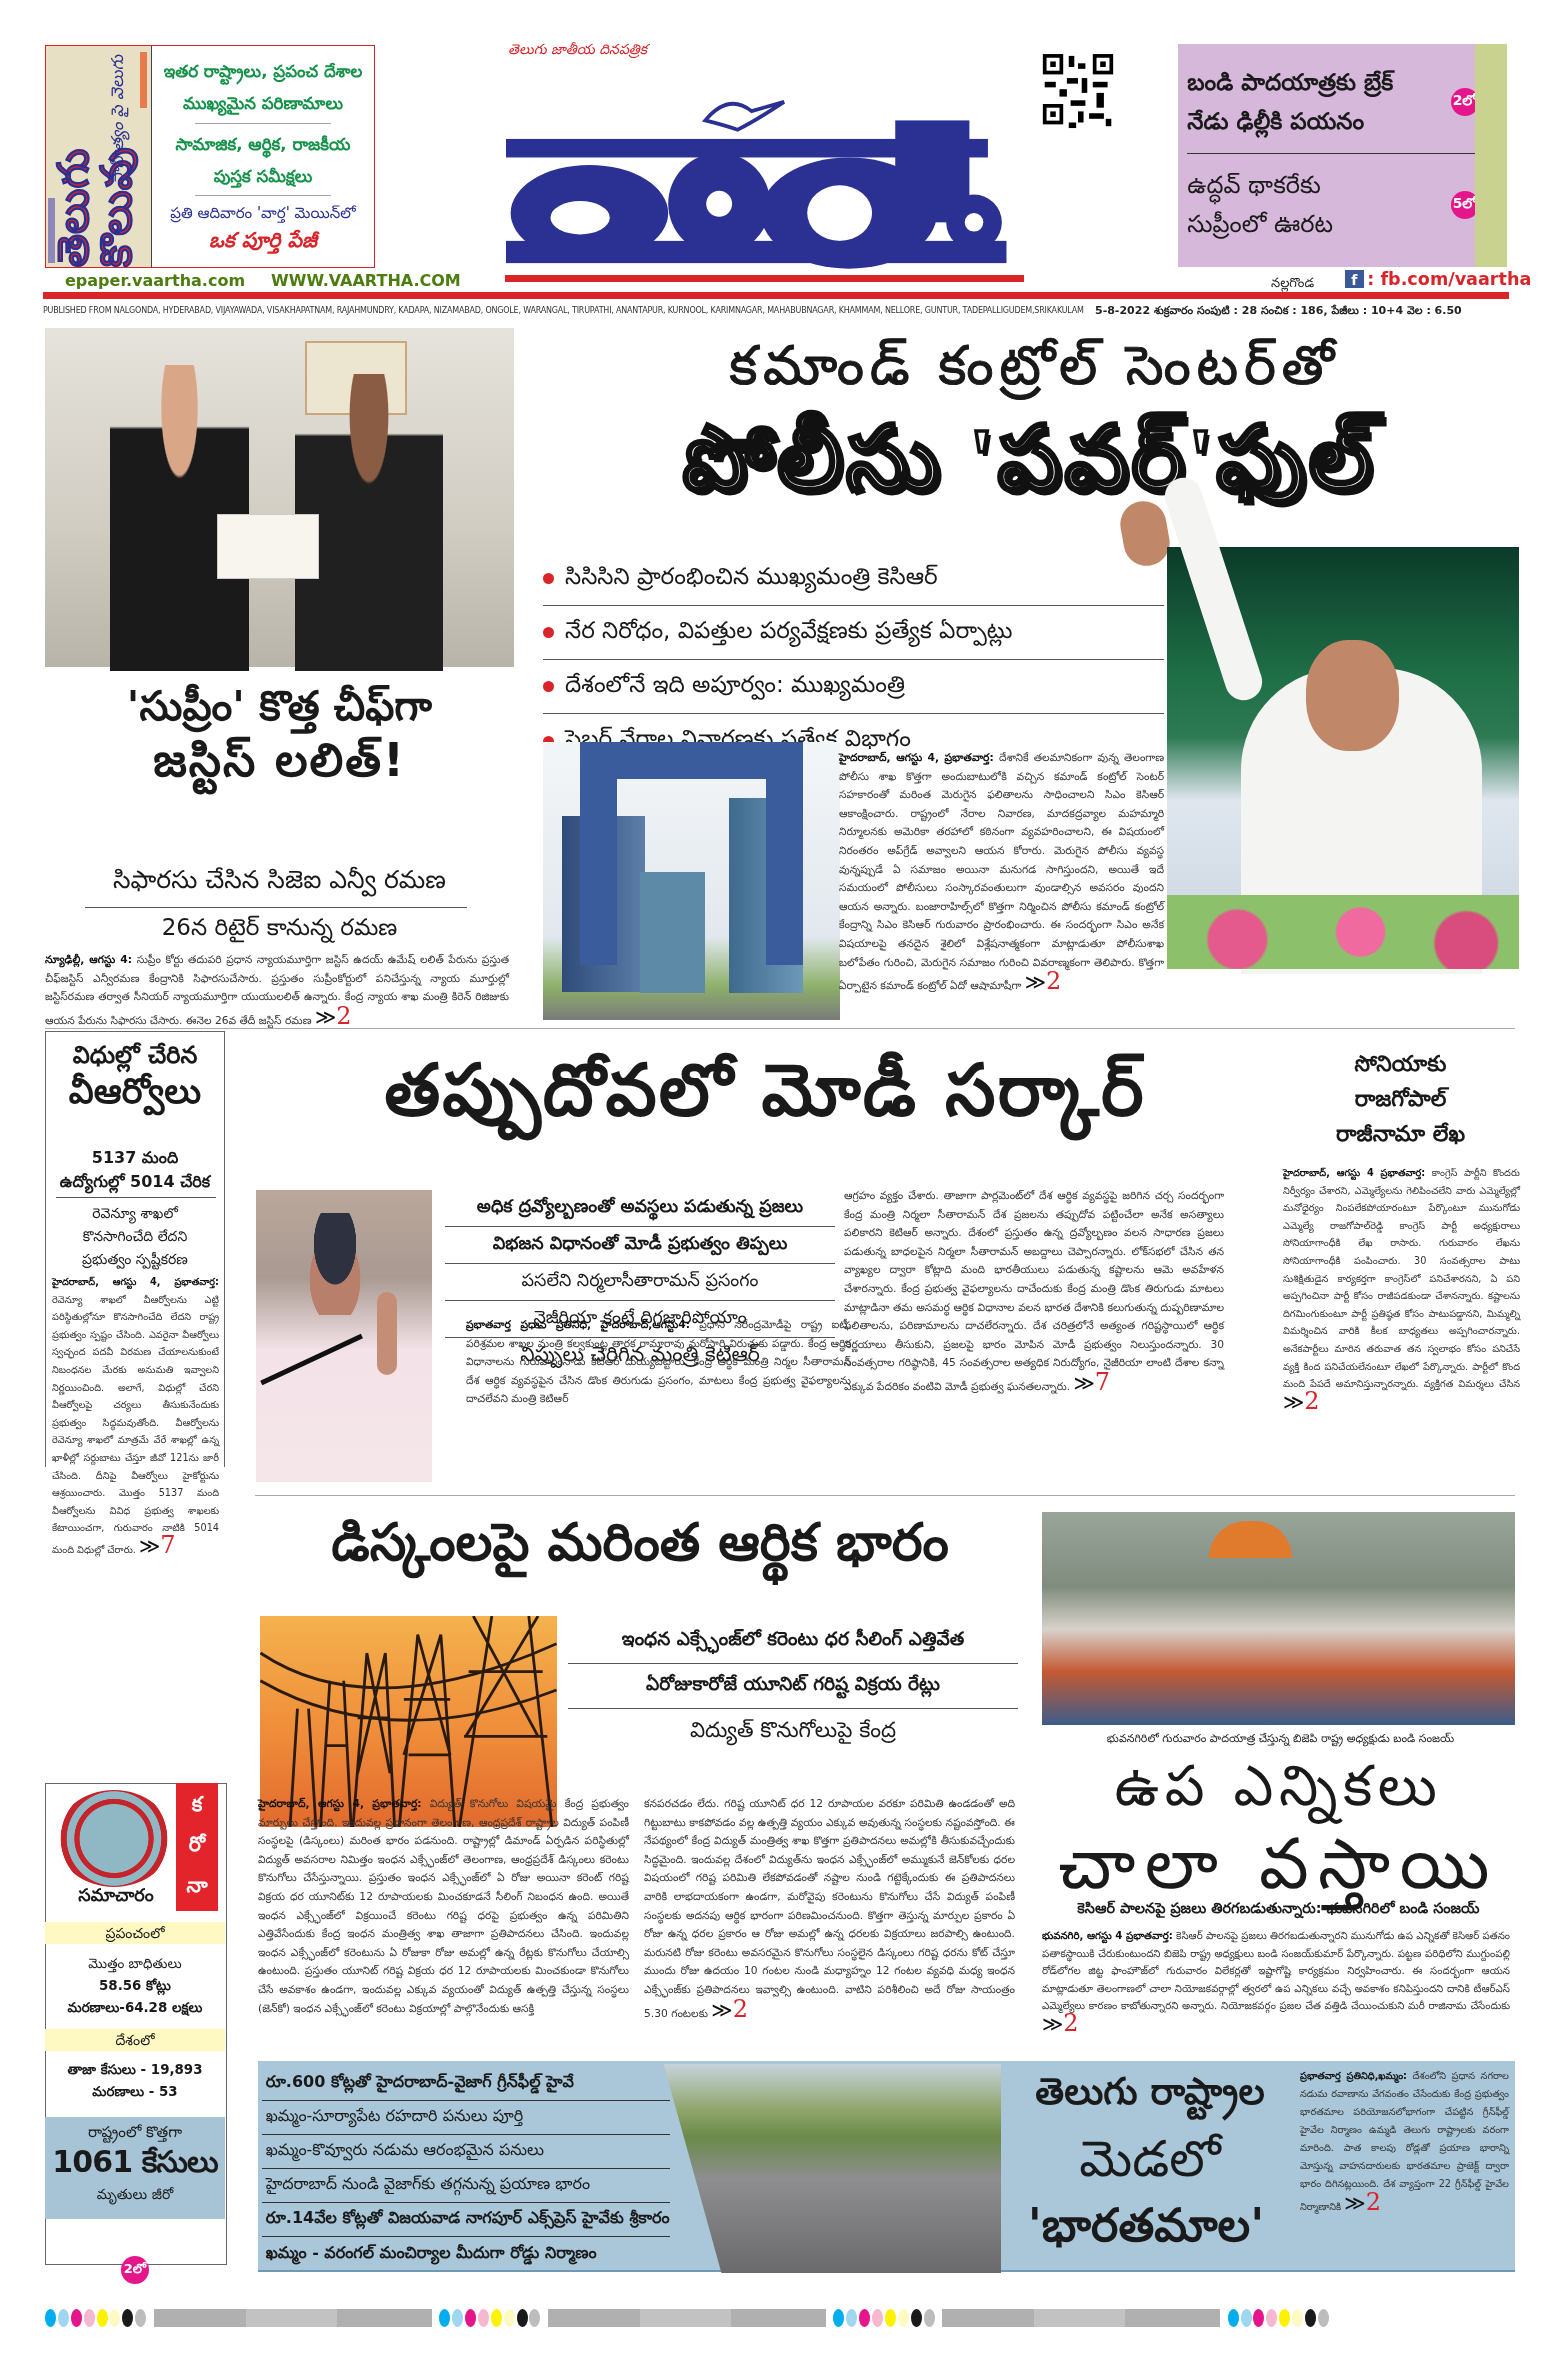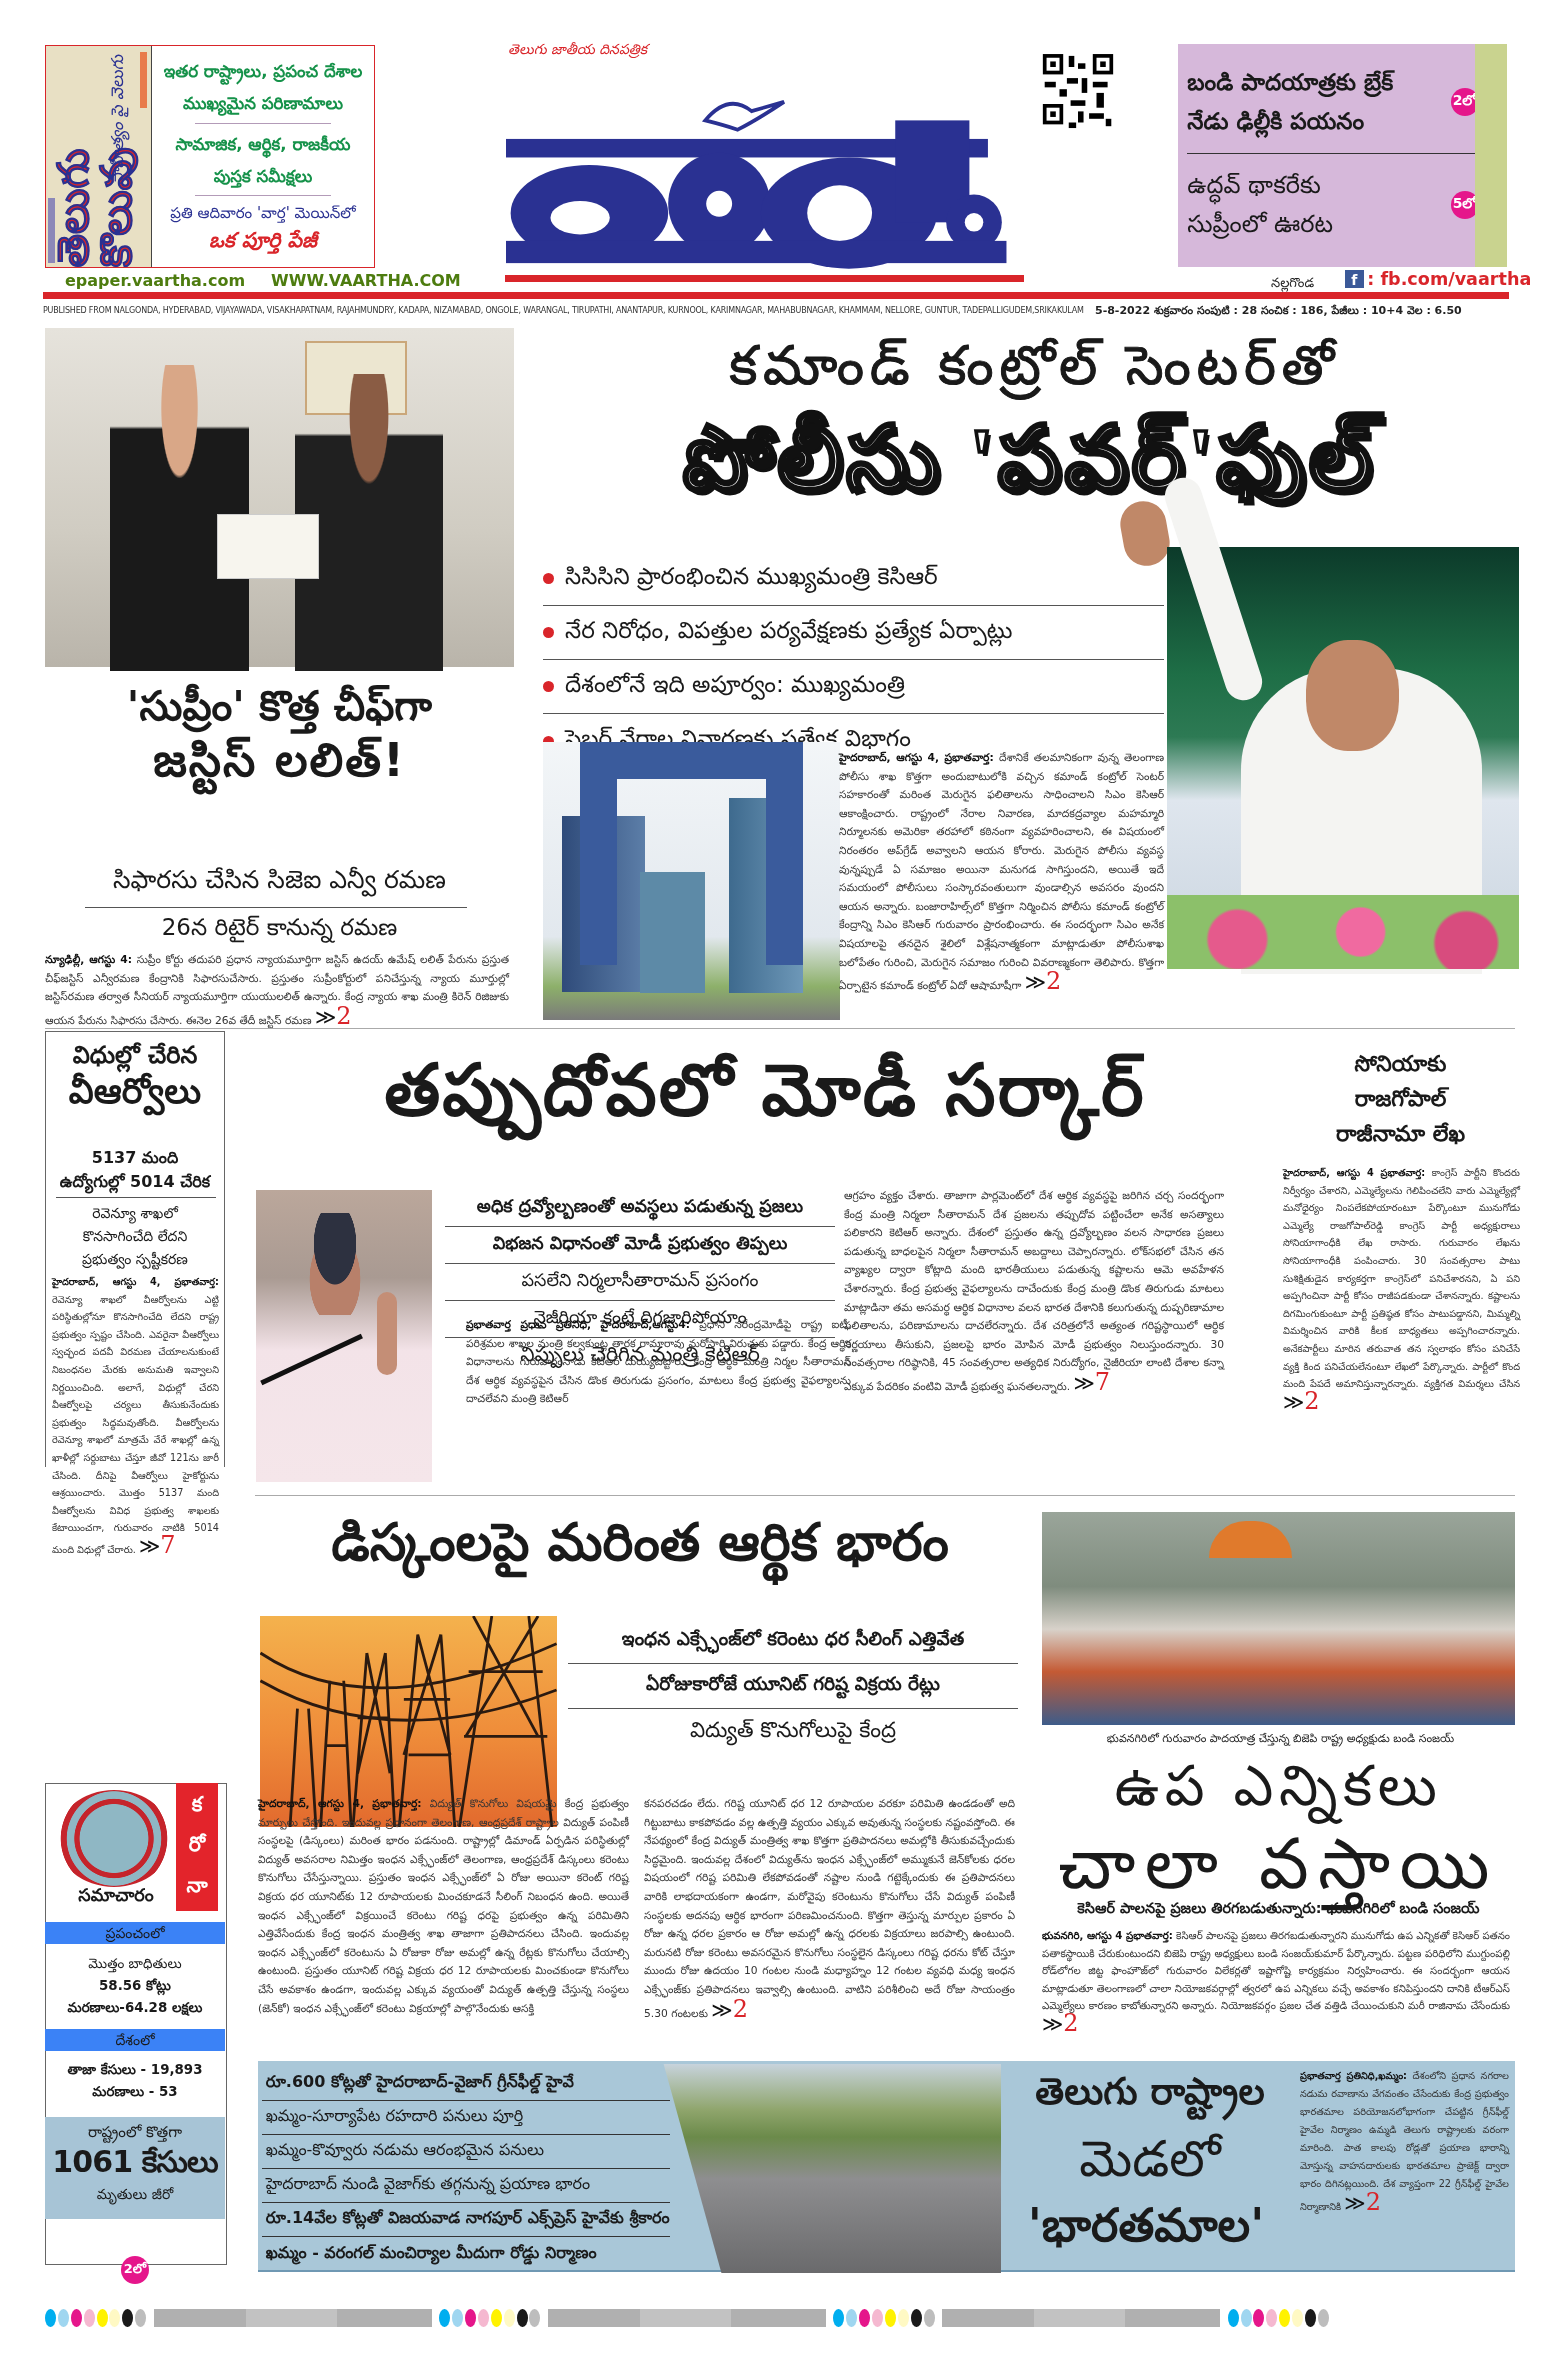--- a/index.html
+++ b/index.html
@@ -124,21 +124,21 @@
   .by-h1 { left: 1042px; top: 1753px; width: 473px; text-align: center; font-size: 56px; font-weight: 300; letter-spacing: 5.6px; }
   .by-h2 { left: 1042px; top: 1823px; width: 473px; text-align: center; font-size: 70px; font-weight: 300; letter-spacing: 9.3px; }
   .by-h3 { left: 1042px; top: 1900px; width: 473px; text-align: center; font-size: 14.4px; font-weight: 700; }
   .by-body { left: 1042px; top: 1927px; width: 468px; font-size: 10.2px; line-height: 17.6px; }
 
   
   .cov-box { left: 45px; top: 1783px; width: 182px; height: 482px; border: 0.9px solid #666; }
   .cov-virus { left: 56px; top: 1790px; width: 116px; height: 97px; border-radius: 50%; background: radial-gradient(circle, #8fb7c4 0 45%, #c5242b 46% 52%, #8fb7c4 53% 62%, #c5242b 63% 70%, transparent 71%); }
   .cov-title { left: 51px; top: 1885px; width: 130px; text-align: center; font-size: 17.6px; font-weight: 700; }
   .cov-red { left: 176px; top: 1783px; width: 42px; height: 128px; background: #e3242b; color: #fff; font-size: 20.4px; font-weight: 900; display: flex; flex-direction: column; align-items: center; justify-content: space-around; padding: 3.7px 0; }
-  .cov-band { left: 45px; width: 180px; background: #3b82f6; text-align: center; font-size: 14px; }
+  .cov-band { left: 45px; width: 180px; background: #fef9c3; text-align: center; font-size: 14px; }
   .cov-row { left: 45px; width: 180px; text-align: center; font-size: 13.4px; font-weight: 700; line-height: 22px; }
   .cov-state { left: 45px; top: 2117px; width: 180px; height: 102px; background: #a7c4d6; text-align: center; }
   .cov-state .s1 { font-size: 15px; margin-top: 5.6px; }
   .cov-state .s2 { font-size: 30px; font-weight: 900; letter-spacing: -0.9px; }
   .cov-state .s3 { font-size: 14px; }
   .cov-badge { left: 121px; top: 2256px; width: 28px; height: 28px; border-radius: 50%; background: #e5168b; color: #fff; font-size: 13px; font-weight: 700; display: flex; align-items: center; justify-content: center; }
 
   
   .bm-box { left: 258px; top: 2061px; width: 1257px; height: 211px; background: #a9c7d8; border-bottom: 2.8px solid #6f98b3; }
   .bm-list { left: 262px; top: 2067px; width: 408px; }

